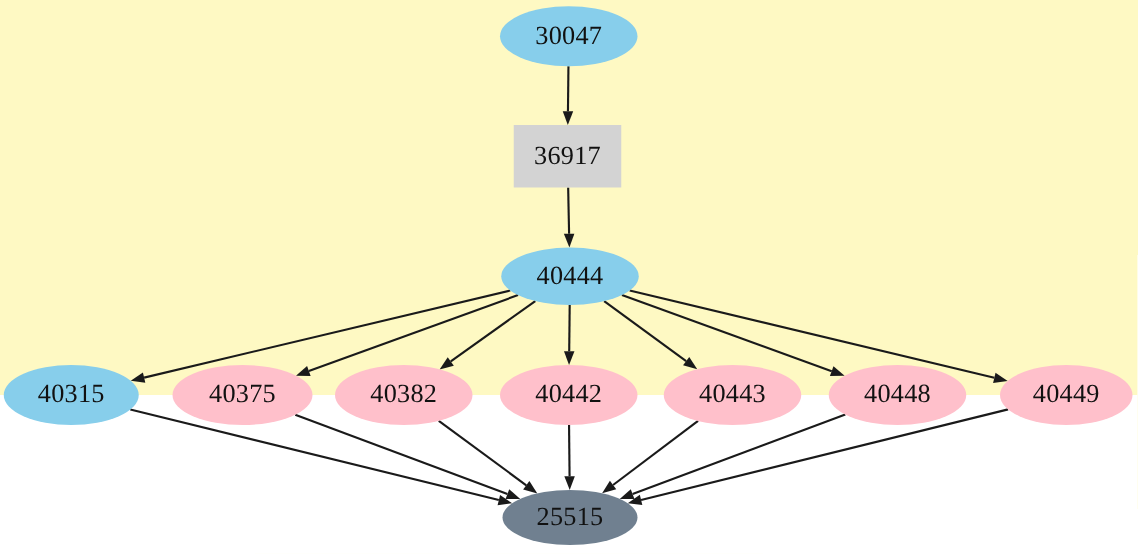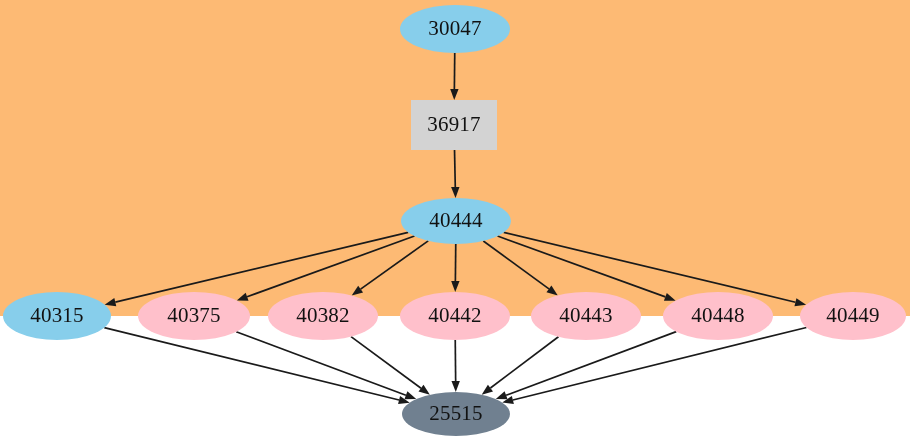--- a/index.html
+++ b/index.html
@@ -10,21 +10,21 @@
   body {
     width: 910px;
     height: 443px;
     font-family: "Liberation Serif", "DejaVu Serif", serif;
     overflow: hidden;
   }
   #graph-root {
     position: relative;
     width: 910px;
     height: 316px;
-    background: #fdba74;
+    background: #fef9c3;
   }
   svg.graph-canvas {
     display: block;
     width: 910px;
     height: 443px;
   }
   .node-shape {
     stroke: none;
   }
   .node-label {

